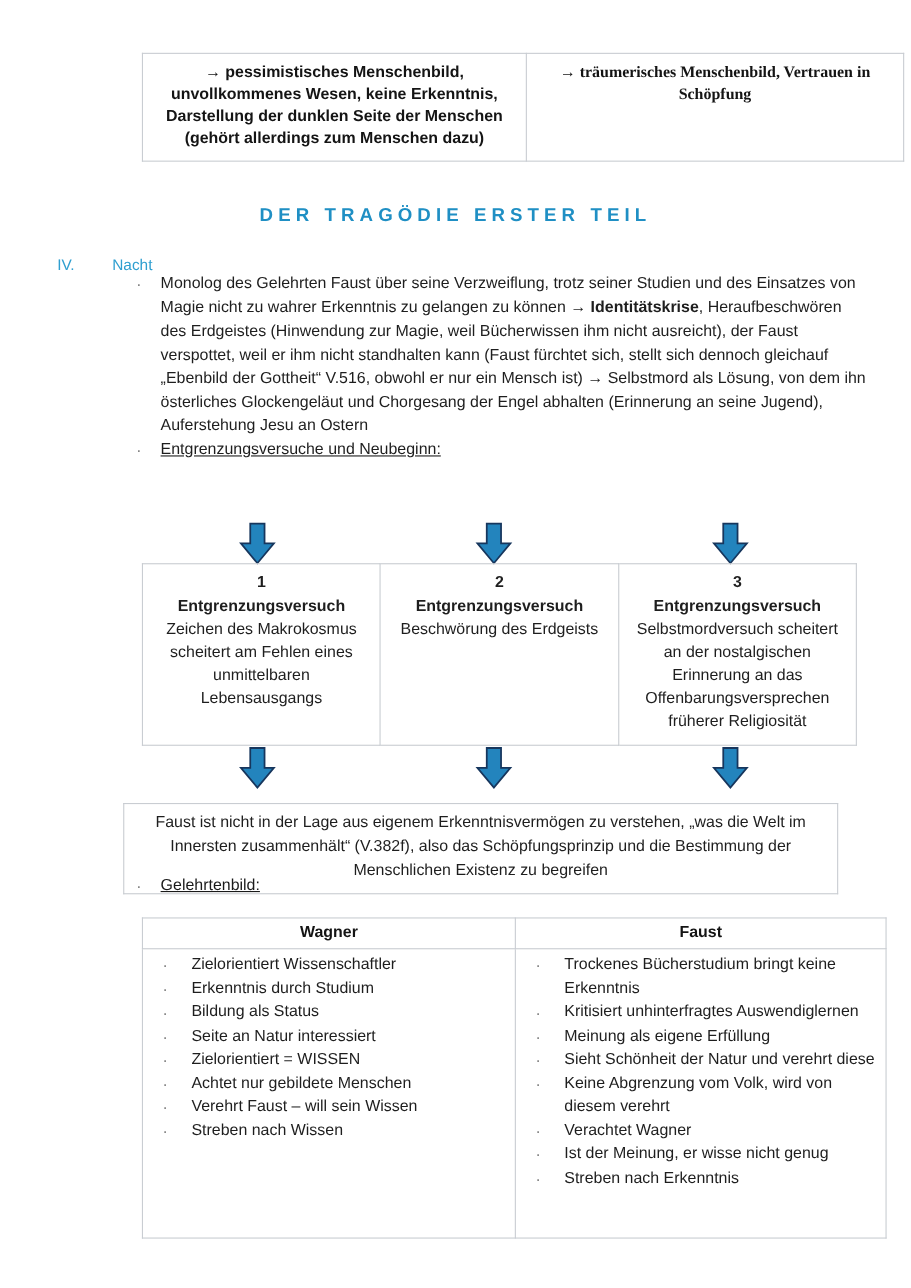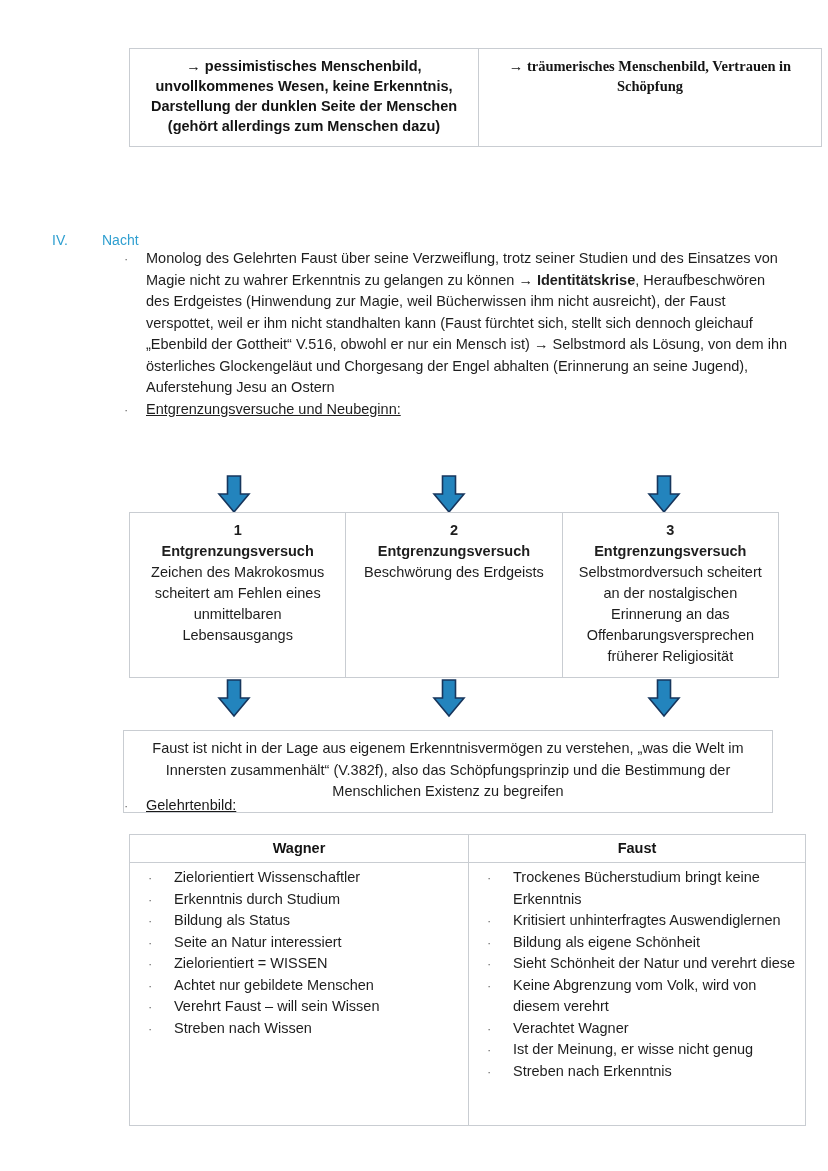--- a/index.html
+++ b/index.html
@@ -137,21 +137,21 @@
     line-height: 21px;
     padding: 7px 8px 10px 8px;
     height: 140px;
     color: #1e1e1e;
   }
   .attempt-table td .hd { font-weight: bold; }
 
   
   .concl-table {
     position: absolute;
-    left: 123px;
+    left: 112px;
     top: 730px;
     width: 650px;
   }
   .concl-table td {
     text-align: center;
     font-size: 14.5px;
     line-height: 21.5px;
     padding: 7px 12px 9px 12px;
     color: #1e1e1e;
   }
@@ -218,20 +218,21 @@
 
   <table class="doc-table top-table">
     <tbody>
         <tr>
       <td class="left-cell">→ pessimistisches Menschenbild, unvollkommenes Wesen, keine Erkenntnis, Darstellung der dunklen Seite der Menschen (gehört allerdings zum Menschen dazu)</td>
       <td class="right-cell">→ träumerisches Menschenbild, Vertrauen in Schöpfung</td>
     </tr>
   </tbody>
     </table>
 
+  <div class="doc-title">DER TRAGÖDIE ERSTER TEIL</div>
 
   <div class="section-head">
     <span class="num">IV.</span><span>Nacht</span>
   </div>
 
   <div class="body-list" id="body-list">
       <div class="body-li">
         <span class="bullet">·</span>
         <span class="body-text"><span>Monolog des Gelehrten Faust über seine Verzweiflung, trotz seiner Studien und des Einsatzes von Magie nicht zu wahrer Erkenntnis zu gelangen zu können → </span><span style="font-weight: bold;">Identitätskrise</span><span>, Heraufbeschwören des Erdgeistes (Hinwendung zur Magie, weil Bücherwissen ihm nicht ausreicht), der Faust verspottet, weil er ihm nicht standhalten kann (Faust fürchtet sich, stellt sich dennoch gleichauf „Ebenbild der Gottheit“ V.516, obwohl er nur ein Mensch ist) → Selbstmord als Lösung, von dem ihn österliches Glockengeläut und Chorgesang der Engel abhalten (Erinnerung an seine Jugend), Auferstehung Jesu an Ostern</span></span>
       </div>
@@ -360,21 +361,21 @@
               <li>
                 <span class="b">·</span>
                 <span class="t">Trockenes Bücherstudium bringt keine Erkenntnis</span>
               </li>
               <li>
                 <span class="b">·</span>
                 <span class="t">Kritisiert unhinterfragtes Auswendiglernen</span>
               </li>
               <li>
                 <span class="b">·</span>
-                <span class="t">Bildung als eigene Schönheit</span>
+                <span class="t">Meinung als eigene Erfüllung</span>
               </li>
               <li>
                 <span class="b">·</span>
                 <span class="t">Sieht Schönheit der Natur und verehrt diese</span>
               </li>
               <li>
                 <span class="b">·</span>
                 <span class="t">Keine Abgrenzung vom Volk, wird von diesem verehrt</span>
               </li>
               <li>

